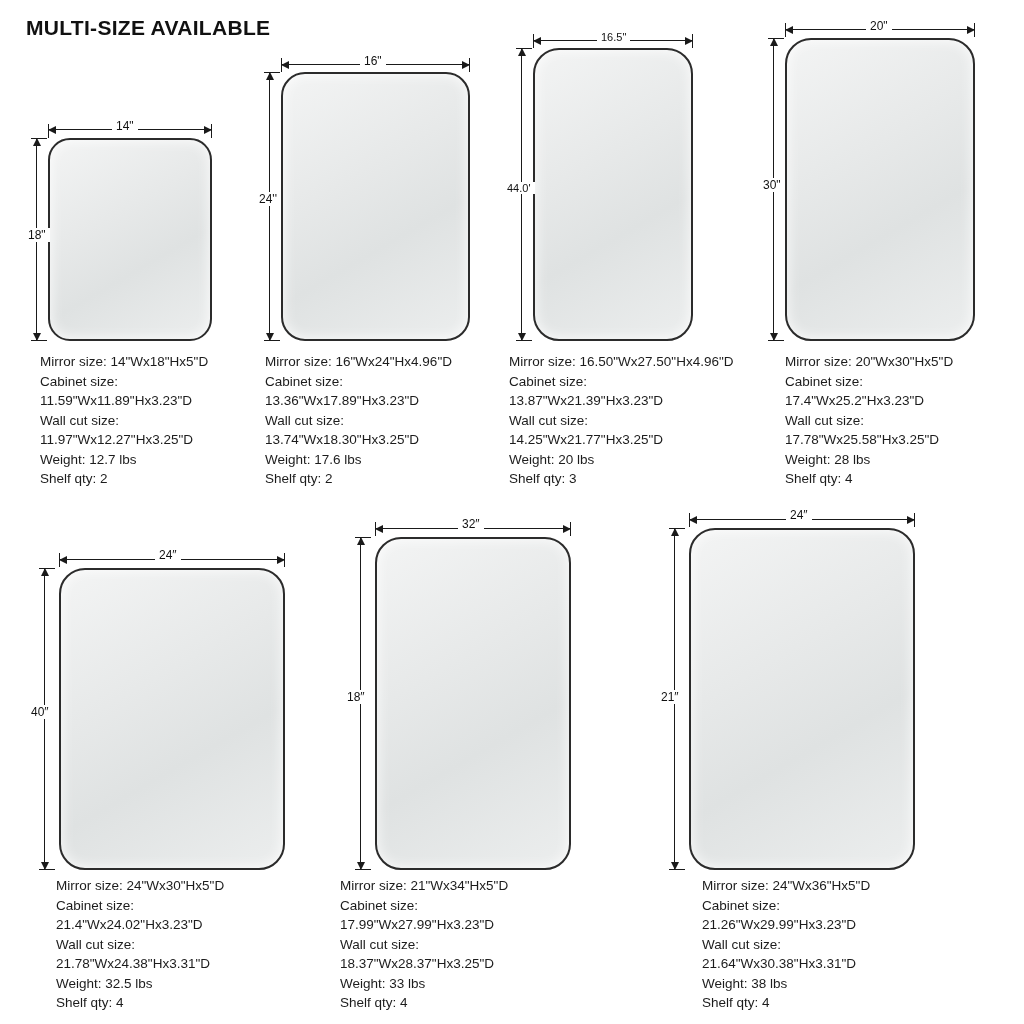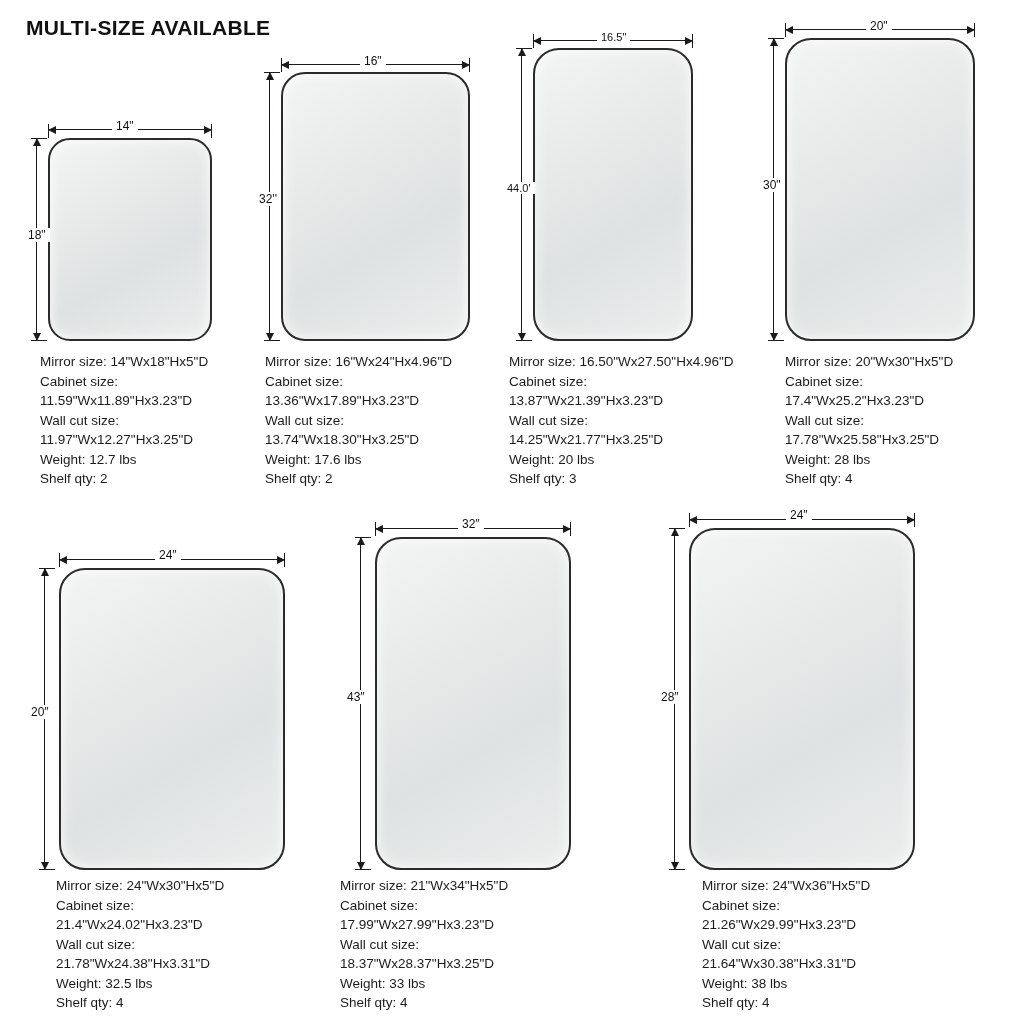--- a/index.html
+++ b/index.html
@@ -152,21 +152,21 @@
   <div class="mirror" style="left:281px; top:72px; width:189px; height:269px; border-radius:24px;"></div>
 
   <div class="dim-h" style="left:281px; top:64px; width:189px;"></div>
   <div class="tick-h" style="left:281px; top:58px; height:14px;"></div>
   <div class="tick-h" style="left:469px; top:58px; height:14px;"></div>
   <div class="dim-label" style="left:360px; top:54px;">16"</div>
 
   <div class="dim-v" style="left:269px; top:72px; height:269px;"></div>
   <div class="tick-v" style="left:264px; top:72px; width:16px;"></div>
   <div class="tick-v" style="left:264px; top:340px; width:16px;"></div>
-  <div class="dim-label" style="left:255px; top:192px;">32''</div>
+  <div class="dim-label" style="left:255px; top:192px;">24''</div>
 
   <div class="specs" style="left:265px; top:352px; width:235px;">Mirror size: 16"Wx24"Hx4.96"D
 Cabinet size:
 13.36"Wx17.89"Hx3.23"D
 Wall cut size:
 13.74"Wx18.30"Hx3.25"D
 Weight: 17.6 lbs
 Shelf qty: 2</div>
 </div>
 
@@ -218,21 +218,21 @@
   <div class="mirror" style="left:59px; top:568px; width:226px; height:302px; border-radius:26px;"></div>
 
   <div class="dim-h" style="left:59px; top:559px; width:226px;"></div>
   <div class="tick-h" style="left:59px; top:553px; height:14px;"></div>
   <div class="tick-h" style="left:284px; top:553px; height:14px;"></div>
   <div class="dim-label" style="left:155px; top:548px;">24″</div>
 
   <div class="dim-v" style="left:44px; top:568px; height:302px;"></div>
   <div class="tick-v" style="left:39px; top:568px; width:16px;"></div>
   <div class="tick-v" style="left:39px; top:869px; width:16px;"></div>
-  <div class="dim-label" style="left:27px; top:705px;">20″</div>
+  <div class="dim-label" style="left:27px; top:705px;">40″</div>
 
   <div class="specs" style="left:56px; top:876px; width:235px;">Mirror size: 24"Wx30"Hx5"D
 Cabinet size:
 21.4"Wx24.02"Hx3.23"D
 Wall cut size:
 21.78"Wx24.38"Hx3.31"D
 Weight: 32.5 lbs
 Shelf qty: 4</div>
 </div>
 
@@ -240,21 +240,21 @@
   <div class="mirror" style="left:375px; top:537px; width:196px; height:333px; border-radius:26px;"></div>
 
   <div class="dim-h" style="left:375px; top:528px; width:196px;"></div>
   <div class="tick-h" style="left:375px; top:522px; height:14px;"></div>
   <div class="tick-h" style="left:570px; top:522px; height:14px;"></div>
   <div class="dim-label" style="left:458px; top:517px;">32″</div>
 
   <div class="dim-v" style="left:360px; top:537px; height:333px;"></div>
   <div class="tick-v" style="left:355px; top:537px; width:16px;"></div>
   <div class="tick-v" style="left:355px; top:869px; width:16px;"></div>
-  <div class="dim-label" style="left:343px; top:690px;">43″</div>
+  <div class="dim-label" style="left:343px; top:690px;">18″</div>
 
   <div class="specs" style="left:340px; top:876px; width:245px;">Mirror size: 21"Wx34"Hx5"D
 Cabinet size:
 17.99"Wx27.99"Hx3.23"D
 Wall cut size:
 18.37"Wx28.37"Hx3.25"D
 Weight: 33 lbs
 Shelf qty: 4</div>
 </div>
 
@@ -262,21 +262,21 @@
   <div class="mirror" style="left:689px; top:528px; width:226px; height:342px; border-radius:26px;"></div>
 
   <div class="dim-h" style="left:689px; top:519px; width:226px;"></div>
   <div class="tick-h" style="left:689px; top:513px; height:14px;"></div>
   <div class="tick-h" style="left:914px; top:513px; height:14px;"></div>
   <div class="dim-label" style="left:786px; top:508px;">24″</div>
 
   <div class="dim-v" style="left:674px; top:528px; height:342px;"></div>
   <div class="tick-v" style="left:669px; top:528px; width:16px;"></div>
   <div class="tick-v" style="left:669px; top:869px; width:16px;"></div>
-  <div class="dim-label" style="left:657px; top:690px;">28″</div>
+  <div class="dim-label" style="left:657px; top:690px;">21″</div>
 
   <div class="specs" style="left:702px; top:876px; width:240px;">Mirror size: 24"Wx36"Hx5"D
 Cabinet size:
 21.26"Wx29.99"Hx3.23"D
 Wall cut size:
 21.64"Wx30.38"Hx3.31"D
 Weight: 38 lbs
 Shelf qty: 4</div>
 </div>
 

